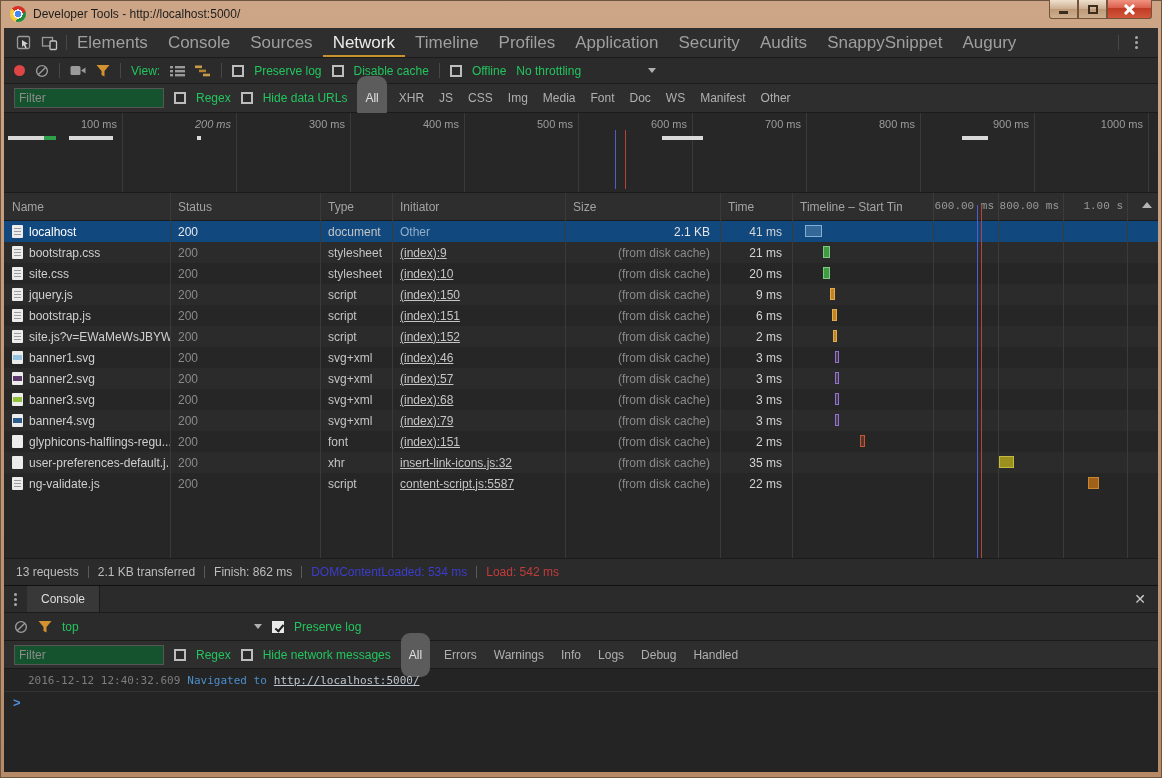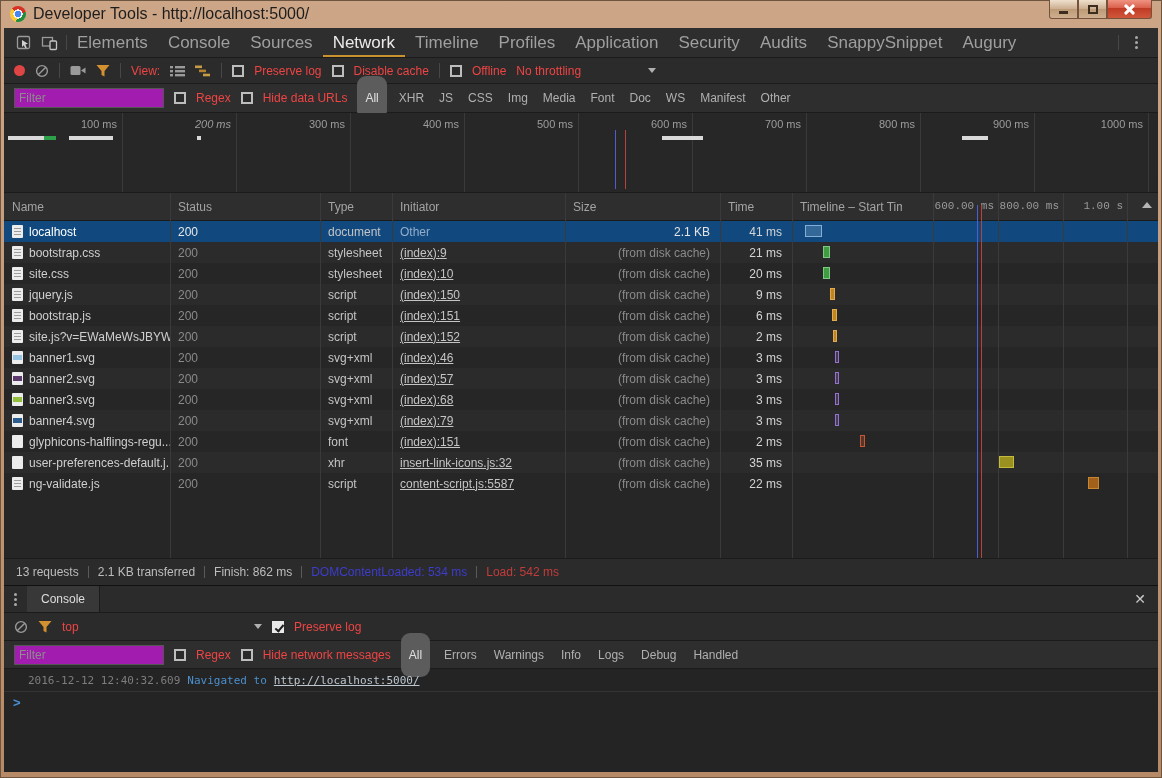--- a/index.html
+++ b/index.html
@@ -9,21 +9,21 @@
   
   .window { position:relative; width:1162px; height:778px;
     background:linear-gradient(#cda687,#b68a67);
     box-shadow: inset 0 0 0 1px #6e553f; }
   .titlebar { position:absolute; top:0; left:0; width:100%; height:28px;
     display:flex; align-items:center; gap:7px; padding-left:10px; }
   .chrome-icon { width:16px; height:16px; border-radius:50%;
     background:
       radial-gradient(circle at 50% 50%, #4787f3 0 29%, #f4f4f4 30% 40%, rgba(0,0,0,0) 41%),
       conic-gradient(from -45deg, #d93025 0 120deg, #1e8e3e 120deg 240deg, #fcc934 240deg 360deg); }
-  .title-text { font-size:16px; color:#1d1d1d; }
+  .title-text { font-size:12px; color:#1d1d1d; }
   .win-controls { position:absolute; top:0; right:10px; display:flex; }
   .win-btn { width:29px; height:19px; border:1px solid #74533a; border-top:none;
     background:linear-gradient(#efe0cd,#cbae8f 50%,#bd9a76 50%,#cdae8e);
     display:flex; align-items:center; justify-content:center; }
   .win-btn.min { border-radius:0 0 0 3px; }
   .win-btn.close { width:45px; border-radius:0 0 3px 0;
     background:linear-gradient(#f09382,#d95f4a 45%,#c03a24 45%,#d0573a); }
   .glyph-min { width:9px; height:3px; background:#3c2d1e; margin-top:7px; }
   .glyph-max { width:10px; height:9px; border:2px solid #3c2d1e; background:transparent; }
   .glyph-x { position:relative; width:11px; height:11px; }
@@ -46,34 +46,34 @@
   .tab.active { color:#eaeaea; box-shadow:inset 0 -2px 0 #c9922e; }
   .menu-dots { margin-left:auto; display:flex; align-items:center; gap:10px; padding-right:8px; }
   .vdots { display:flex; flex-direction:column; gap:2px; padding:2px 6px; }
   .vdots i { width:3px; height:3px; border-radius:50%; background:#a8a8a8; }
 
   
   .bar { position:absolute; left:0; right:0; display:flex; align-items:center;
     gap:10px; padding:0 10px; background:#2b2b2b; border-bottom:1px solid #1b1b1b; }
   .net-toolbar { top:30px; height:26px; }
   .net-filterbar { top:56px; height:29px; background:#2e2e2e; }
-  .lbl { color:#ef4444; white-space:nowrap; }
+  .lbl { color:#22c55e; white-space:nowrap; }
 
   .cb { width:12px; height:12px; background:#2a2a2a; border:2px solid #bdbdbd; flex:none; }
   .cb.checked { background:#e9e9e9; border-color:#e9e9e9; position:relative; }
   .cb.checked::after { content:""; position:absolute; left:3px; top:0px; width:3px; height:7px;
     border:solid #1f1f1f; border-width:0 2px 2px 0; transform:rotate(40deg); }
 
   .record-dot { width:11px; height:11px; border-radius:50%; background:#df4545; flex:none; }
   .tri-down { width:0; height:0; border-left:4px solid transparent; border-right:4px solid transparent;
     border-top:5px solid #b0b0b0; flex:none; }
   .throttle { display:flex; align-items:center; justify-content:space-between; width:140px; }
   .ctx-select { display:flex; align-items:center; justify-content:space-between; width:200px; }
 
-  .filter-input { width:150px; height:20px; background:#a21caf; border:1px solid #565656;
+  .filter-input { width:150px; height:20px; background:#14532d; border:1px solid #565656;
     color:#d8d8d8; font-size:12px; font-family:"Liberation Sans",sans-serif; padding:0 4px; outline:none; }
   .filter-input::placeholder { color:#8c8c8c; }
   .pill { background:#5c5c5c; border-radius:9px; padding:15px 8px; color:#e0e0e0; }
   .typ { color:#b0b0b0; padding:0 3px; white-space:nowrap; }
 
   
   .overview { position:absolute; top:85px; left:0; right:0; height:80px;
     background:#272727; border-bottom:1px solid #1b1b1b; overflow:hidden; }
   .ov-line { position:absolute; top:0; bottom:0; width:1px; background:#3a3a3a; }
   .ov-tick { position:absolute; top:5px; font-size:11px; color:#9c9c9c; white-space:nowrap; }

